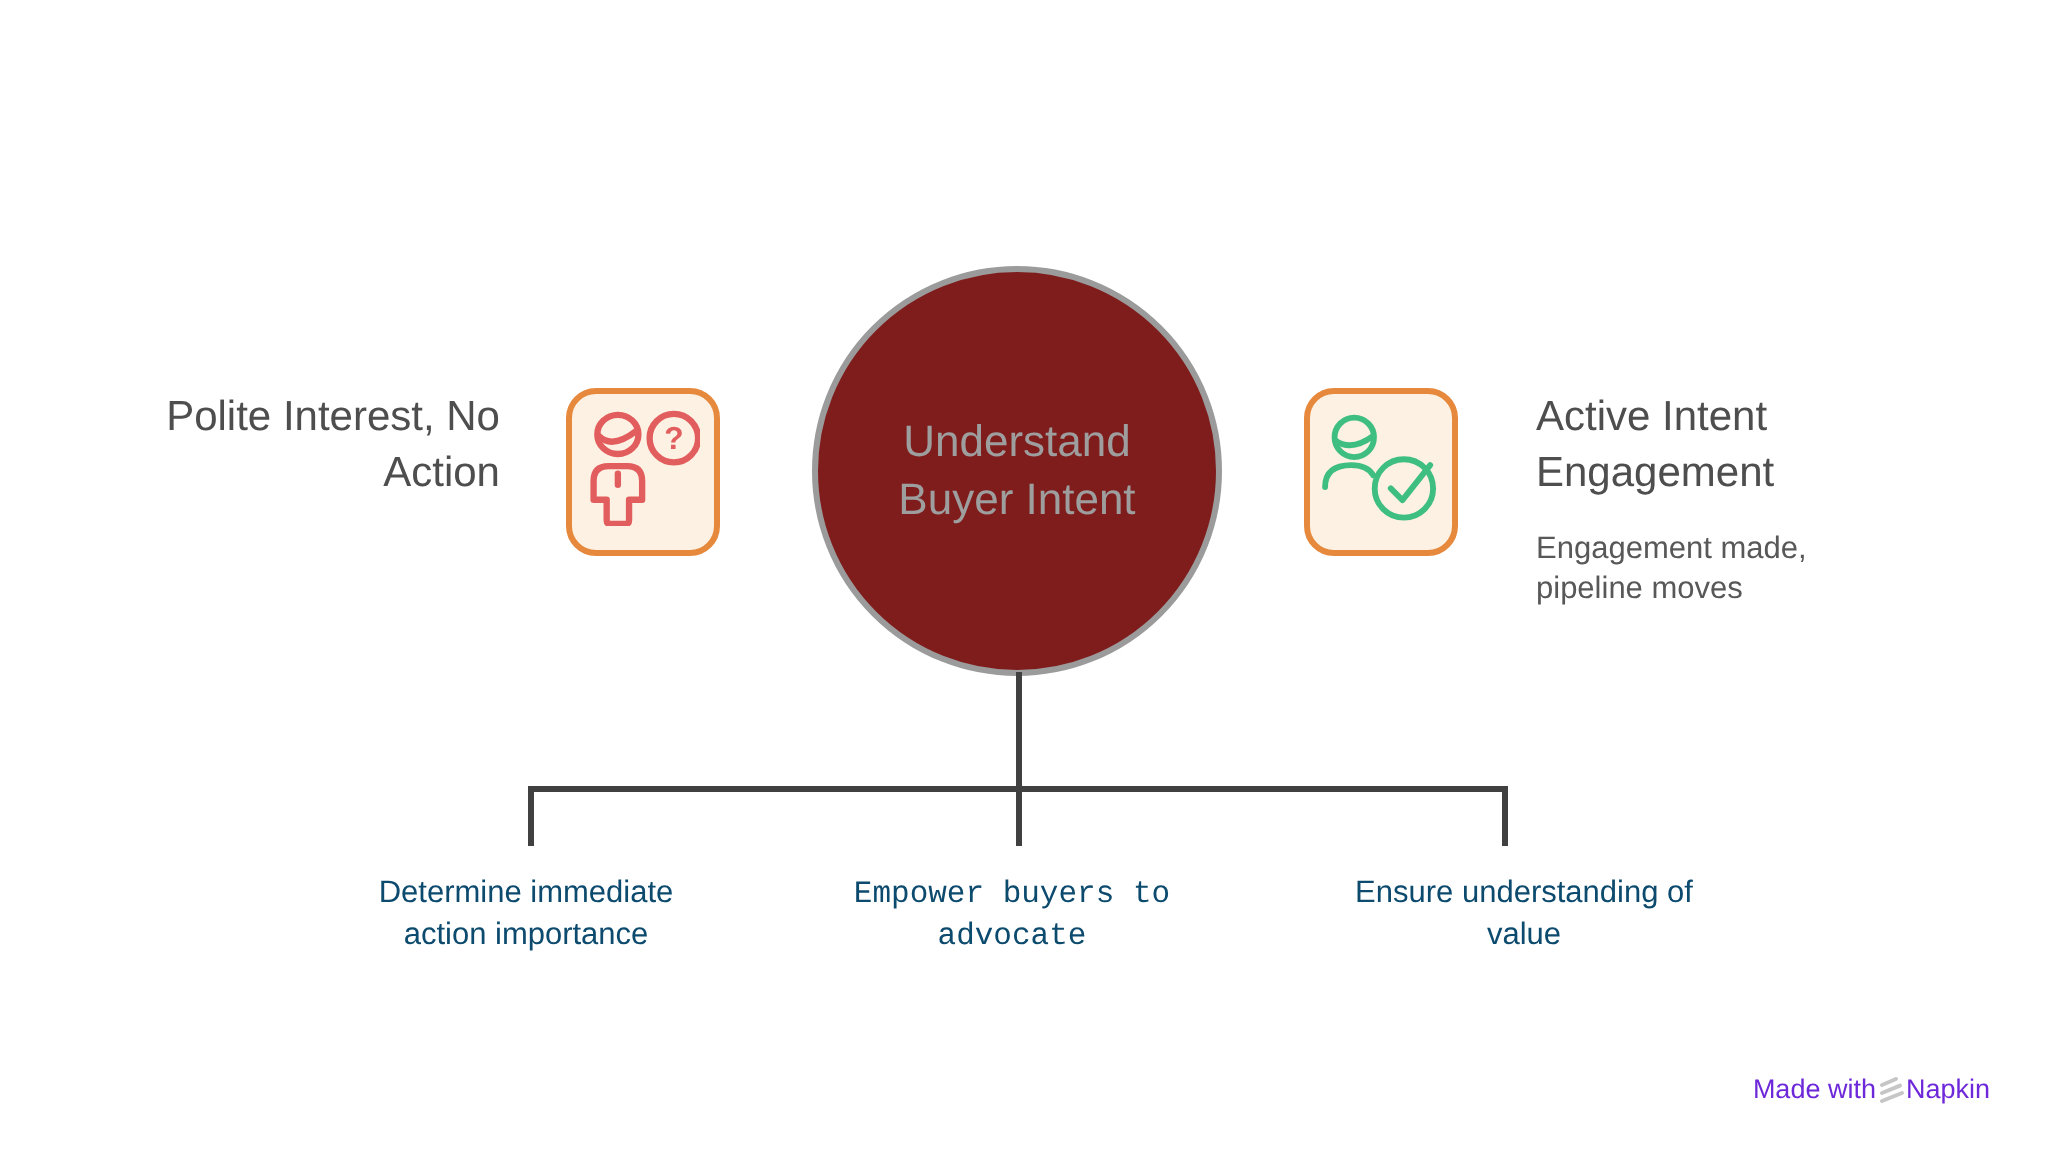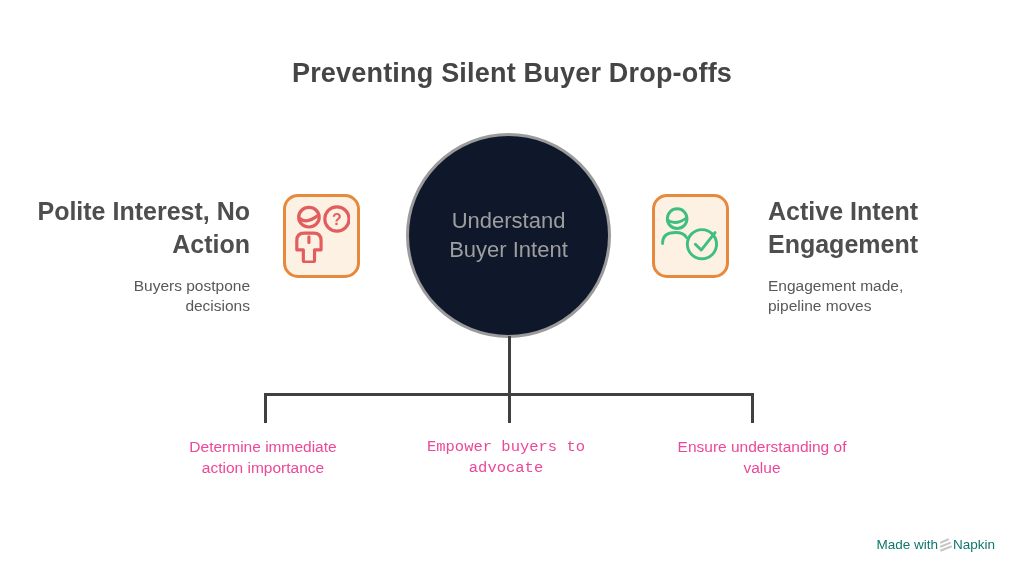--- a/index.html
+++ b/index.html
@@ -21,24 +21,24 @@
     font-size: 27px;
     font-weight: 700;
     color: #454545;
     letter-spacing: 0.2px;
   }
   
   .side-text { position: absolute; top: 195px; }
   .side-text.left  { left: 35px;  width: 215px; text-align: right; }
   .side-text.right { left: 768px; width: 158px; text-align: left; }
   .side-heading {
-    font-size: 25px;
+    font-size: 21px;
     line-height: 1.33;
     color: #4e4e4e;
-    font-weight: 700;
+    font-weight: 400;
   }
   .side-subtext {
     margin-top: 14px;
     font-size: 15.5px;
     line-height: 1.32;
     color: #585858;
   }
   .side-text.left .side-subtext { width: 135px; margin-left: auto; }
   
   .icon-box {
@@ -56,21 +56,21 @@
   .icon-box.left-box  { left: 283px; }
   .icon-box.right-box { left: 652px; }
   
   .center-circle {
     position: absolute;
     left: 406px;
     top: 133px;
     width: 205px;
     height: 205px;
     border-radius: 50%;
-    background: #0f172a;
+    background: #7f1d1d;
     border: 3px solid #9b9b9b;
     display: flex;
     align-items: center;
     justify-content: center;
   }
   .center-label {
     width: 160px;
     text-align: center;
     font-size: 22px;
     line-height: 1.3;
@@ -82,48 +82,46 @@
   .hline        { left: 264px; top: 393px; width: 490px; height: 2.5px; }
   .vline-left   { left: 264px; top: 393px; width: 2.5px; height: 30px; }
   .vline-right  { left: 751px; top: 393px; width: 2.5px; height: 30px; }
   
   .branch-label {
     position: absolute;
     top: 437px;
     text-align: center;
     font-size: 15.5px;
     line-height: 1.35;
-    color: #ec4899;
+    color: #0c4a6e;
   }
   .branch-1 { left: 183px; width: 160px; }
   .branch-2 { left: 426px; width: 160px; font-family: Liberation Mono, monospace; }
   .branch-3 { left: 667px; width: 190px; }
   
   .watermark {
     position: absolute;
     top: 537px;
     right: 29px;
     display: flex;
     align-items: center;
     gap: 0;
     font-size: 13.5px;
-    color: #0f766e;
+    color: #6d28d9;
   }
   .watermark svg { display: block; }
 </style>
 </head>
 <body>
 
 <div class="canvas">
 
-  <h1 class="title">Preventing Silent Buyer Drop-offs</h1>
 
   <div class="side-text left">
     <div class="side-heading">Polite Interest, No Action</div>
-    <div class="side-subtext">Buyers postpone decisions</div>
   </div>
 
   <div class="icon-box left-box">
     <span>
       <svg width="56" height="58" viewBox="0 0 60 62" fill="none" stroke="#e25d5d" stroke-width="3.4" stroke-linecap="round" stroke-linejoin="round">
         <ellipse cx="16" cy="13" rx="11" ry="10.5"></ellipse>
         <path d="M6 14 Q 13 21 26 11"></path>
         <path d="M10 59 V48 H3 V38 Q3 30 11 30 H21 Q29 30 29 38 V48 H22 V59 Q22 61 20 61 H12 Q10 61 10 59 Z"></path>
         <path d="M16 34 V40"></path>
         <circle cx="46" cy="15" r="13"></circle>

